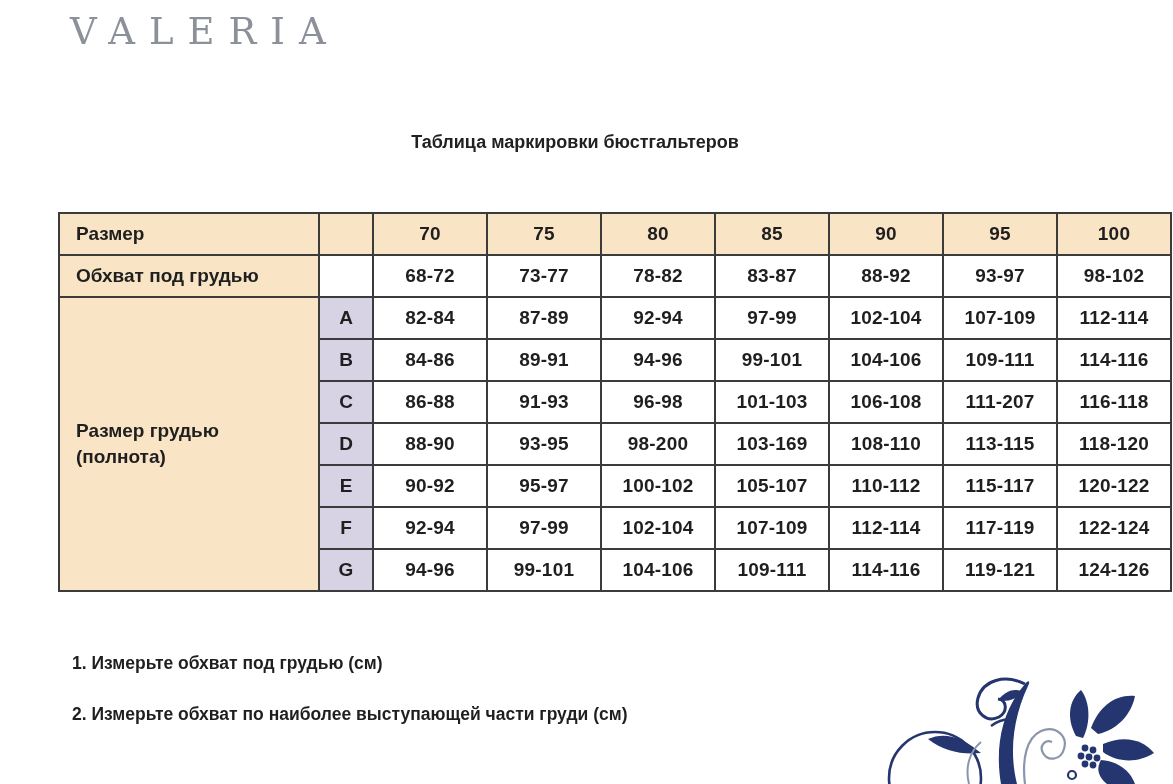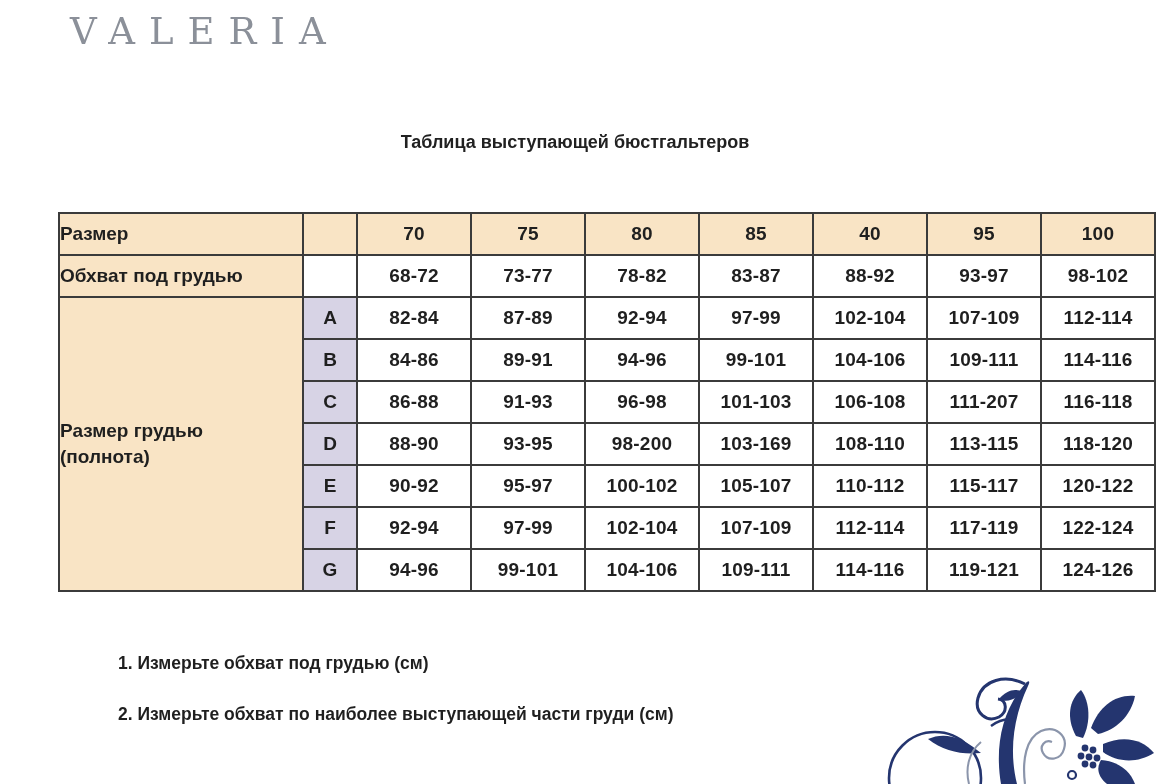--- a/index.html
+++ b/index.html
@@ -32,53 +32,53 @@
     border:2px solid #3b3b3b;
     height:40px;
     padding:0;
     font-size:19px;
     text-align:center;
     vertical-align:middle;
     background:#ffffff;
     font-weight:700;
     color:#1f1f1f;
   }
-  .size-table .c-label{width:242px;text-align:left;padding-left:0;}
+  .size-table .c-label{width:242px;text-align:left;padding-left:16px;}
   .size-table .c-cup{width:52px;}
   .size-table .c-data{width:112px;}
   .bg-peach{background:#f9e4c5 !important;}
   .bg-lav{background:#d7d3e5 !important;}
   .cell-num{font-weight:700;letter-spacing:0.2px;}
   .cup-merged span{display:block;line-height:1.35;}
   .instructions{
     position:absolute;left:72px;top:653px;
     font-size:17.5px;font-weight:700;color:#1f1f1f;
   }
-  .instructions .instr-line{margin-bottom:30px;margin-left:46px;}
+  .instructions .instr-line{margin-bottom:30px;}
   .ornament{
     position:absolute;right:0;bottom:0;width:300px;height:128px;
   }
 </style>
 </head>
 <body>
 
 <div class="logo">VALERIA</div>
 
-<div class="title">Таблица выступающей бюстгальтеров</div>
+<div class="title">Таблица маркировки бюстгальтеров</div>
 
 <table class="size-table">
   <tbody id="table-body">
       <tr>
         <th class="c-label bg-peach">Размер</th>
         <th class="c-cup bg-peach"></th>
         <th class="c-data bg-peach cell-num">70</th>
         <th class="c-data bg-peach cell-num">75</th>
         <th class="c-data bg-peach cell-num">80</th>
         <th class="c-data bg-peach cell-num">85</th>
-        <th class="c-data bg-peach cell-num">40</th>
+        <th class="c-data bg-peach cell-num">90</th>
         <th class="c-data bg-peach cell-num">95</th>
         <th class="c-data bg-peach cell-num">100</th>
       </tr>
       <tr>
         <th class="c-label bg-peach">Обхват под грудью</th>
         <td class="c-cup"></td>
         <td class="c-data cell-num">68-72</td>
         <td class="c-data cell-num">73-77</td>
         <td class="c-data cell-num">78-82</td>
         <td class="c-data cell-num">83-87</td>

